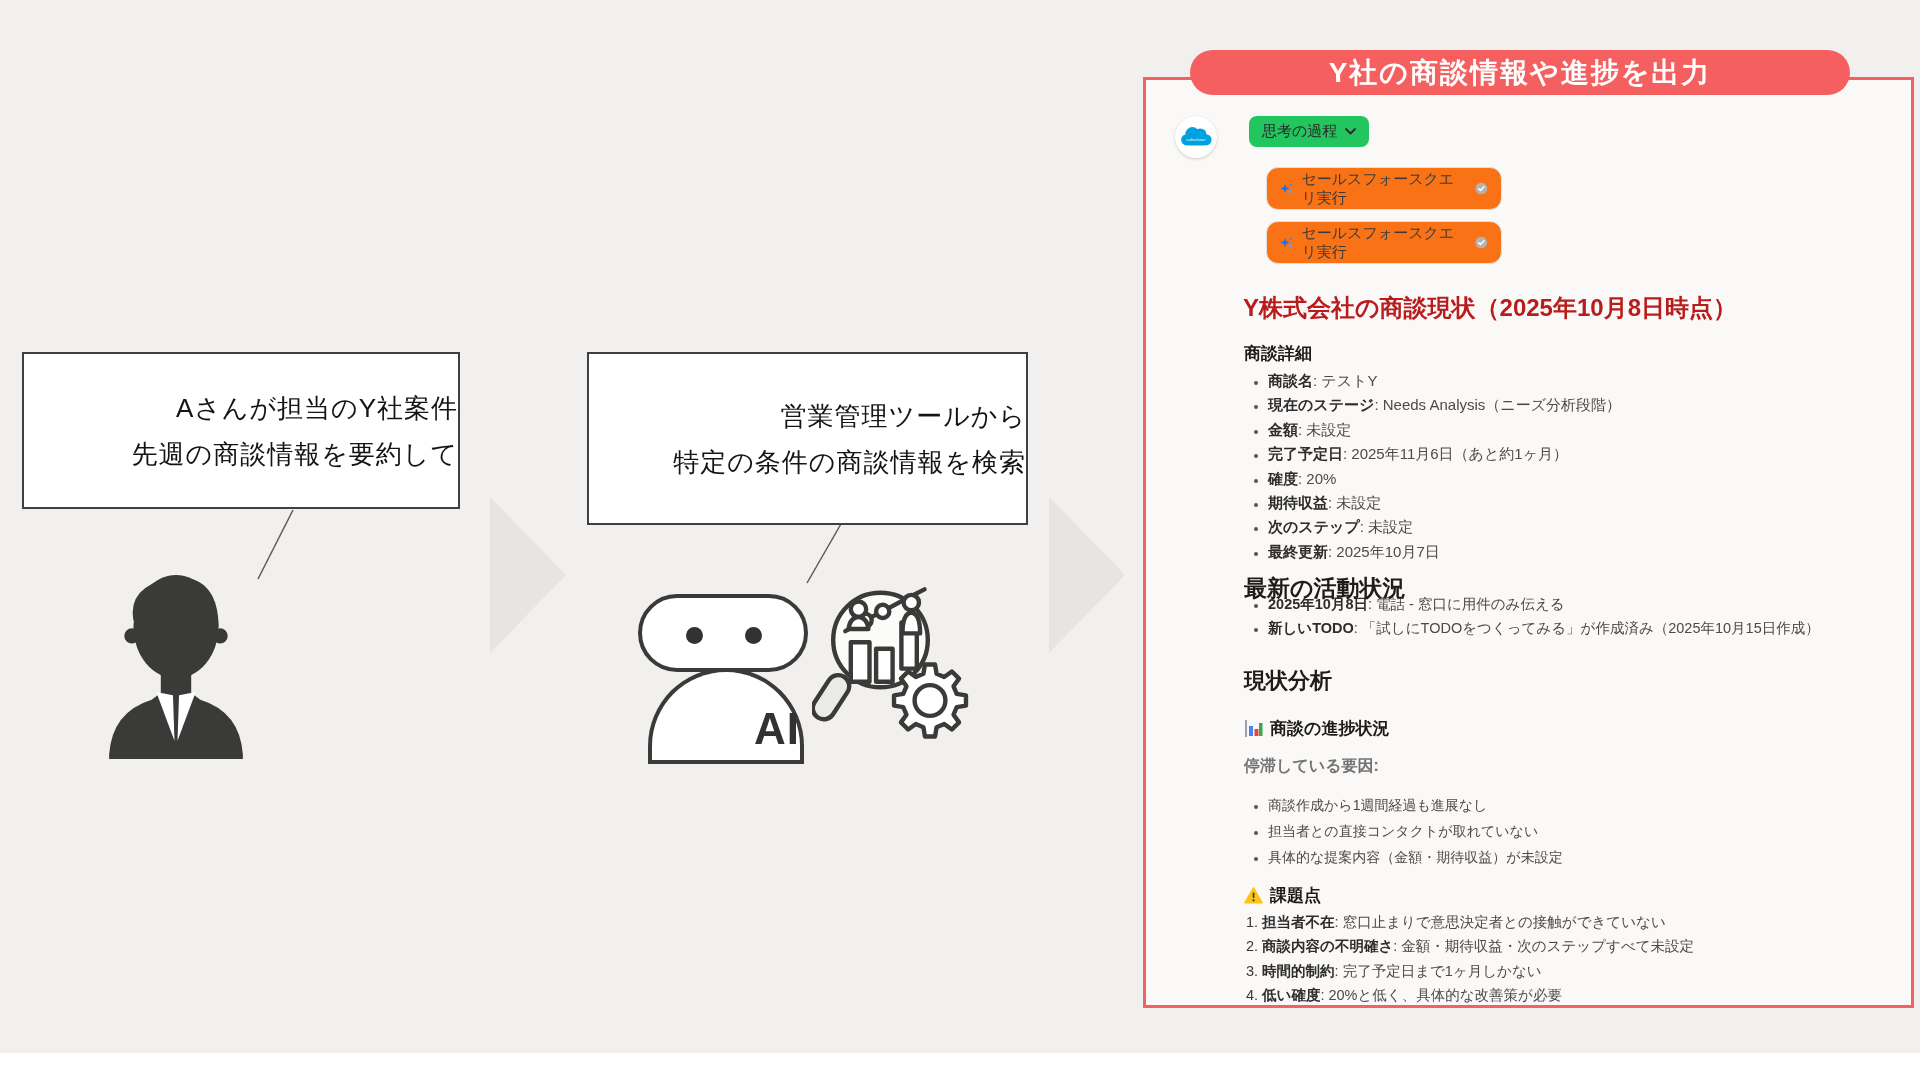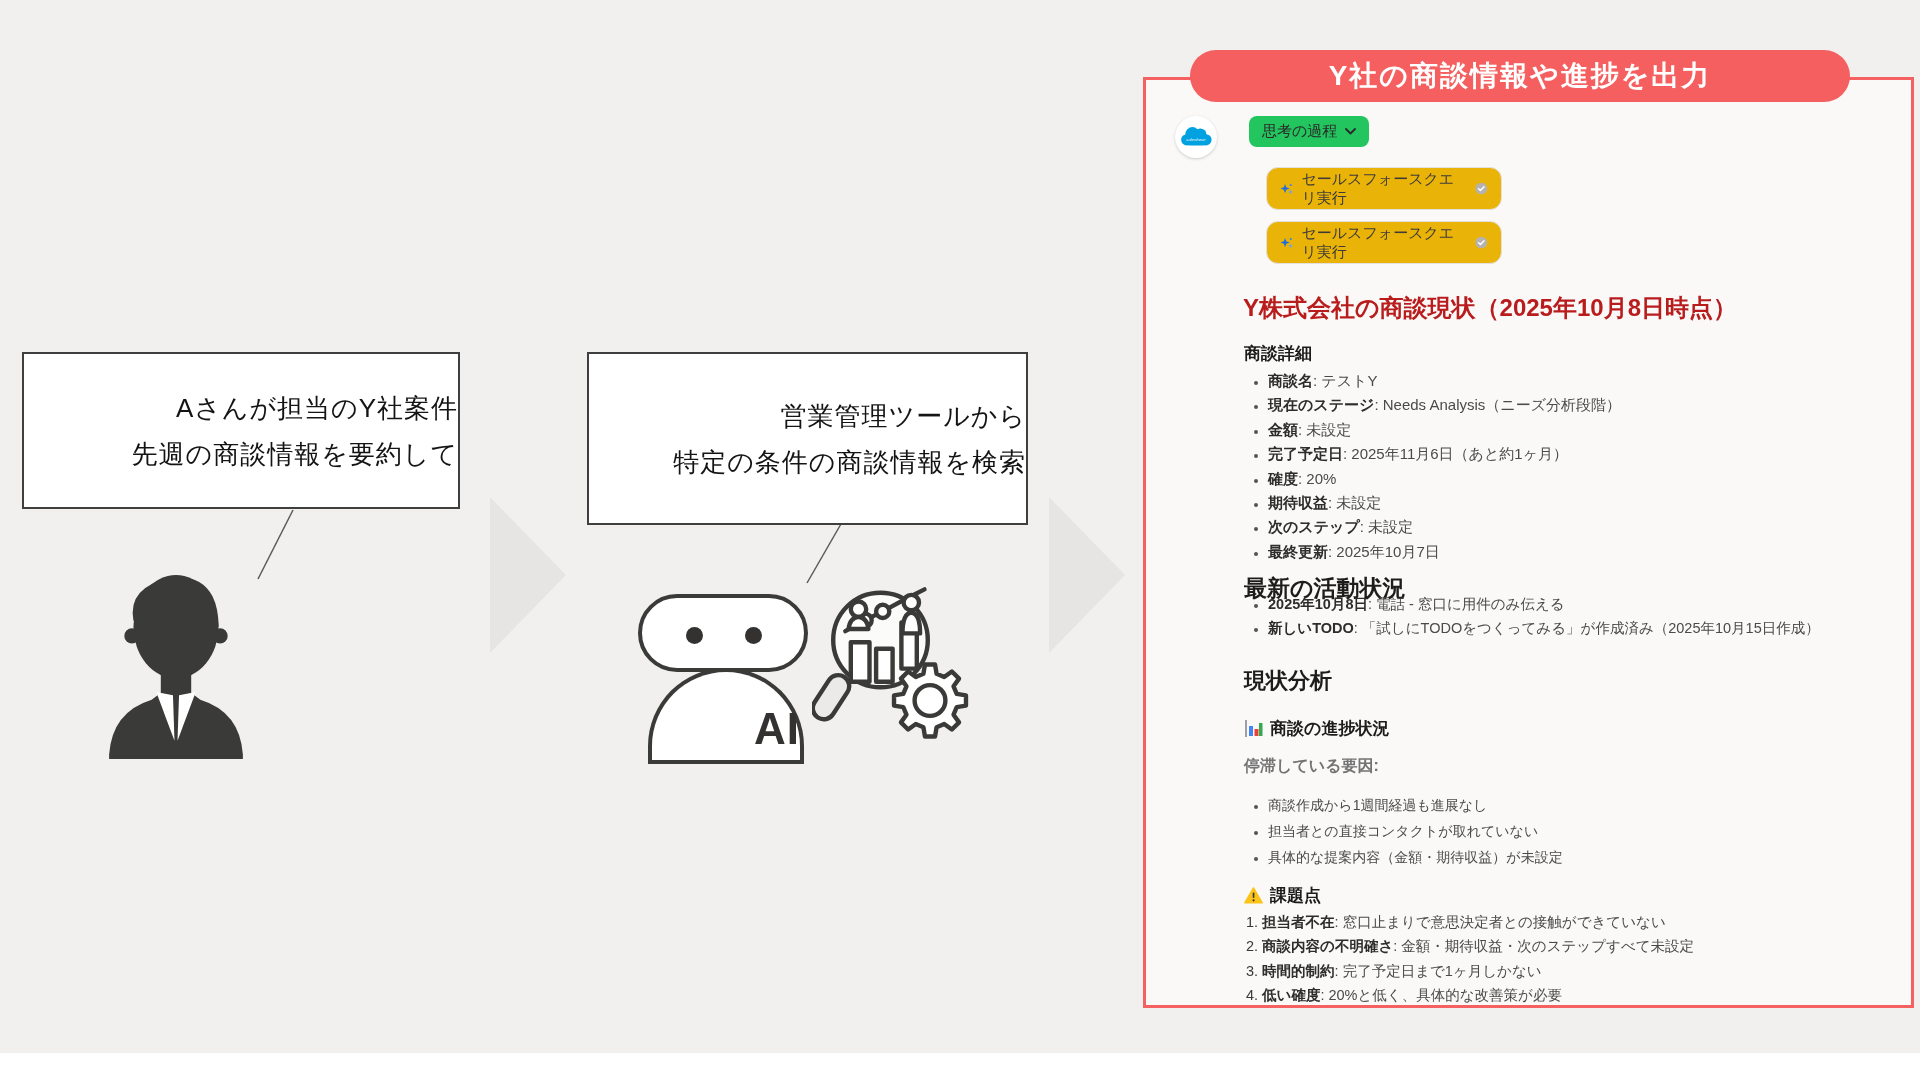--- a/index.html
+++ b/index.html
@@ -31,28 +31,28 @@
   #robot-eye-left { left:44px; }
   #robot-eye-right { left:103px; }
   #robot-body { position:absolute; left:648px; top:668px; width:156px; height:96px; background:#ffffff; border:4px solid #3a3a38; border-bottom:none; border-radius:78px 78px 0 0; z-index:1; text-align:right; }
   #robot-body .ai-label { display:block; margin-top:32px; font-size:44px; font-weight:bold; color:#333231; letter-spacing:1px; }
   #robot-base { position:absolute; left:648px; top:760px; width:156px; height:4px; background:#3a3a38; z-index:3; }
 
   #search-analytics { position:absolute; left:812px; top:585px; width:170px; height:165px; }
 
   
   #chat-panel { position:absolute; left:1143px; top:77px; width:771px; height:931px; background:#faf9f8; border:3px solid #f56060; }
-  #output-banner { position:absolute; left:1190px; top:50px; width:660px; height:52px; background:#f55f5f; border-radius:28px; display:flex; align-items:center; justify-content:center; z-index:5; }
+  #output-banner { position:absolute; left:1190px; top:50px; width:660px; height:45px; background:#f55f5f; border-radius:28px; display:flex; align-items:center; justify-content:center; z-index:5; }
   #output-banner .banner-label { color:#ffffff; font-size:28px; font-weight:bold; letter-spacing:2px; }
 
   
   #sf-avatar { position:absolute; left:29px; top:36px; width:42px; height:42px; background:#ffffff; border-radius:50%; box-shadow:0 1px 3px rgba(0,0,0,.18); display:flex; align-items:center; justify-content:center; }
   #thinking-chip { position:absolute; left:103px; top:36px; height:31px; background:#22c55e; border-radius:8px; display:flex; align-items:center; gap:8px; padding:0 13px; cursor:pointer; }
   #thinking-chip .chip-label { font-size:15px; color:#2b2a29; }
-  .tool-chip { position:absolute; left:120px; width:236px; height:43px; background:#eab308; border:1.5px solid #e3e1df; border-radius:12px; display:flex; align-items:center; gap:8px; padding:0 13px; cursor:pointer; }
+  .tool-chip { position:absolute; left:120px; width:236px; height:43px; background:#f97316; border:1.5px solid #e3e1df; border-radius:12px; display:flex; align-items:center; gap:8px; padding:0 13px; cursor:pointer; }
   #tool-chip-1 { top:87px; }
   #tool-chip-2 { top:141px; }
   .tool-chip .chip-label { font-size:15px; color:#3c3b3a; }
 
   .report-title { position:absolute; left:97px; top:212px; font-size:24px; font-weight:bold; color:#b91c1c; }
   .sec-h { position:absolute; left:98px; font-weight:bold; color:#1d1c1b; }
   #h-details { top:262px; font-size:17px; }
   #h-activity { top:493px; font-size:23px; }
   #h-analysis { top:586px; font-size:22px; }
   .icon-h { position:absolute; left:98px; display:flex; align-items:center; gap:7px; font-weight:bold; color:#1d1c1b; font-size:17px; }

